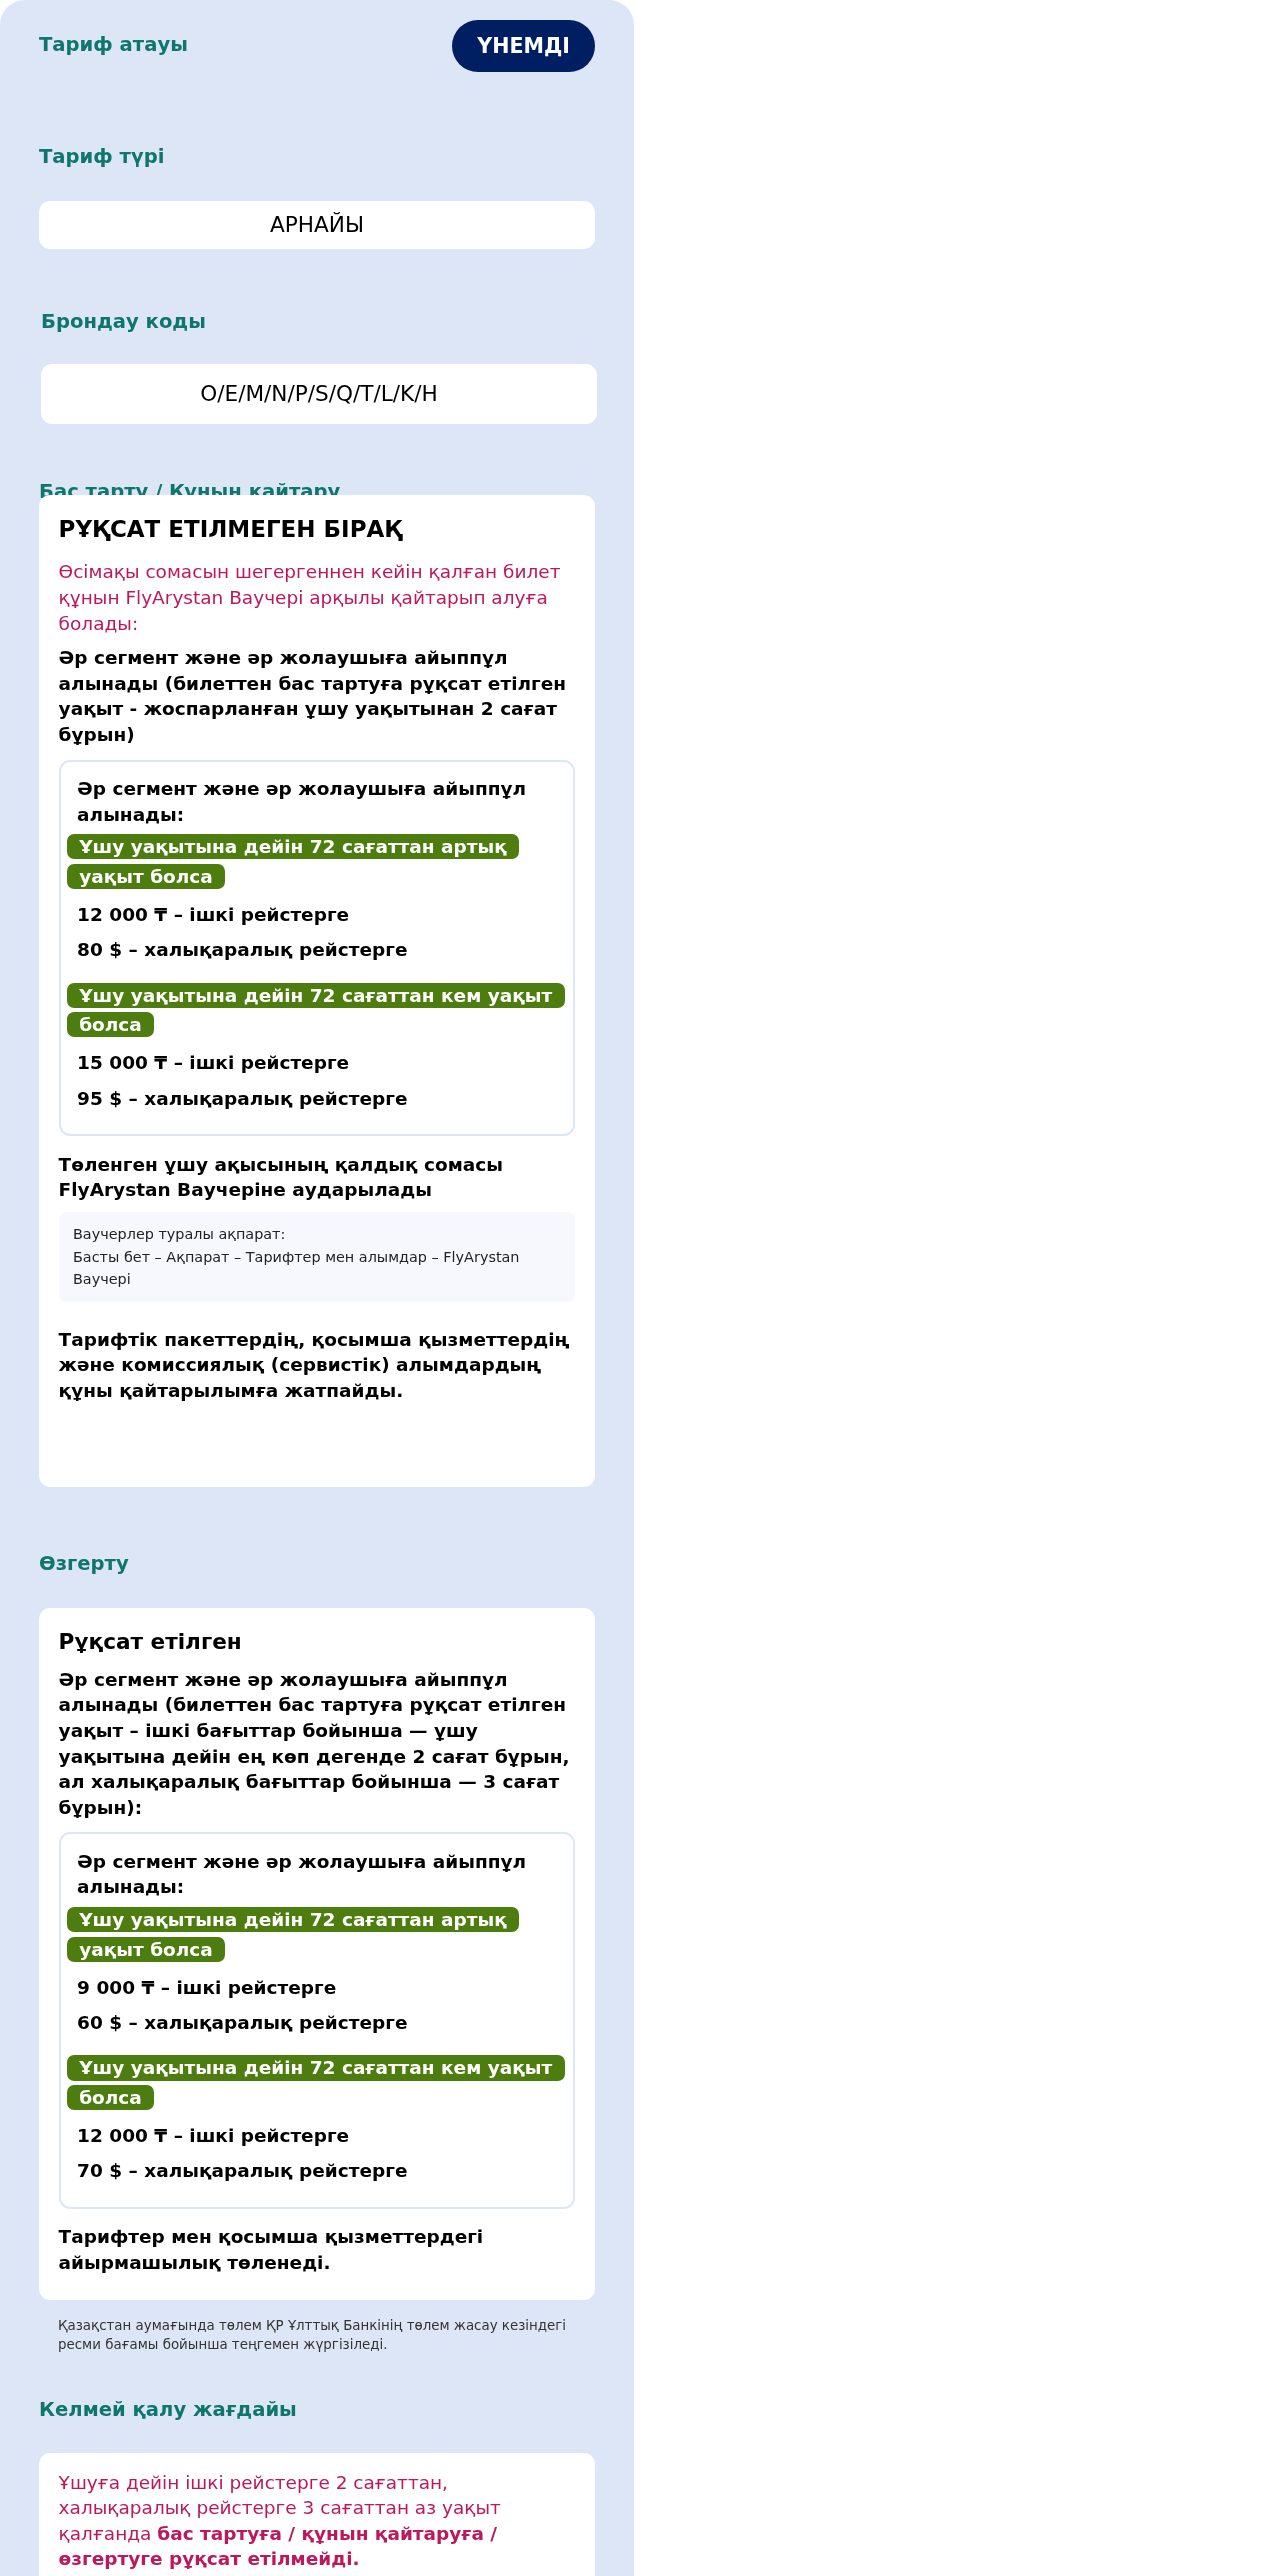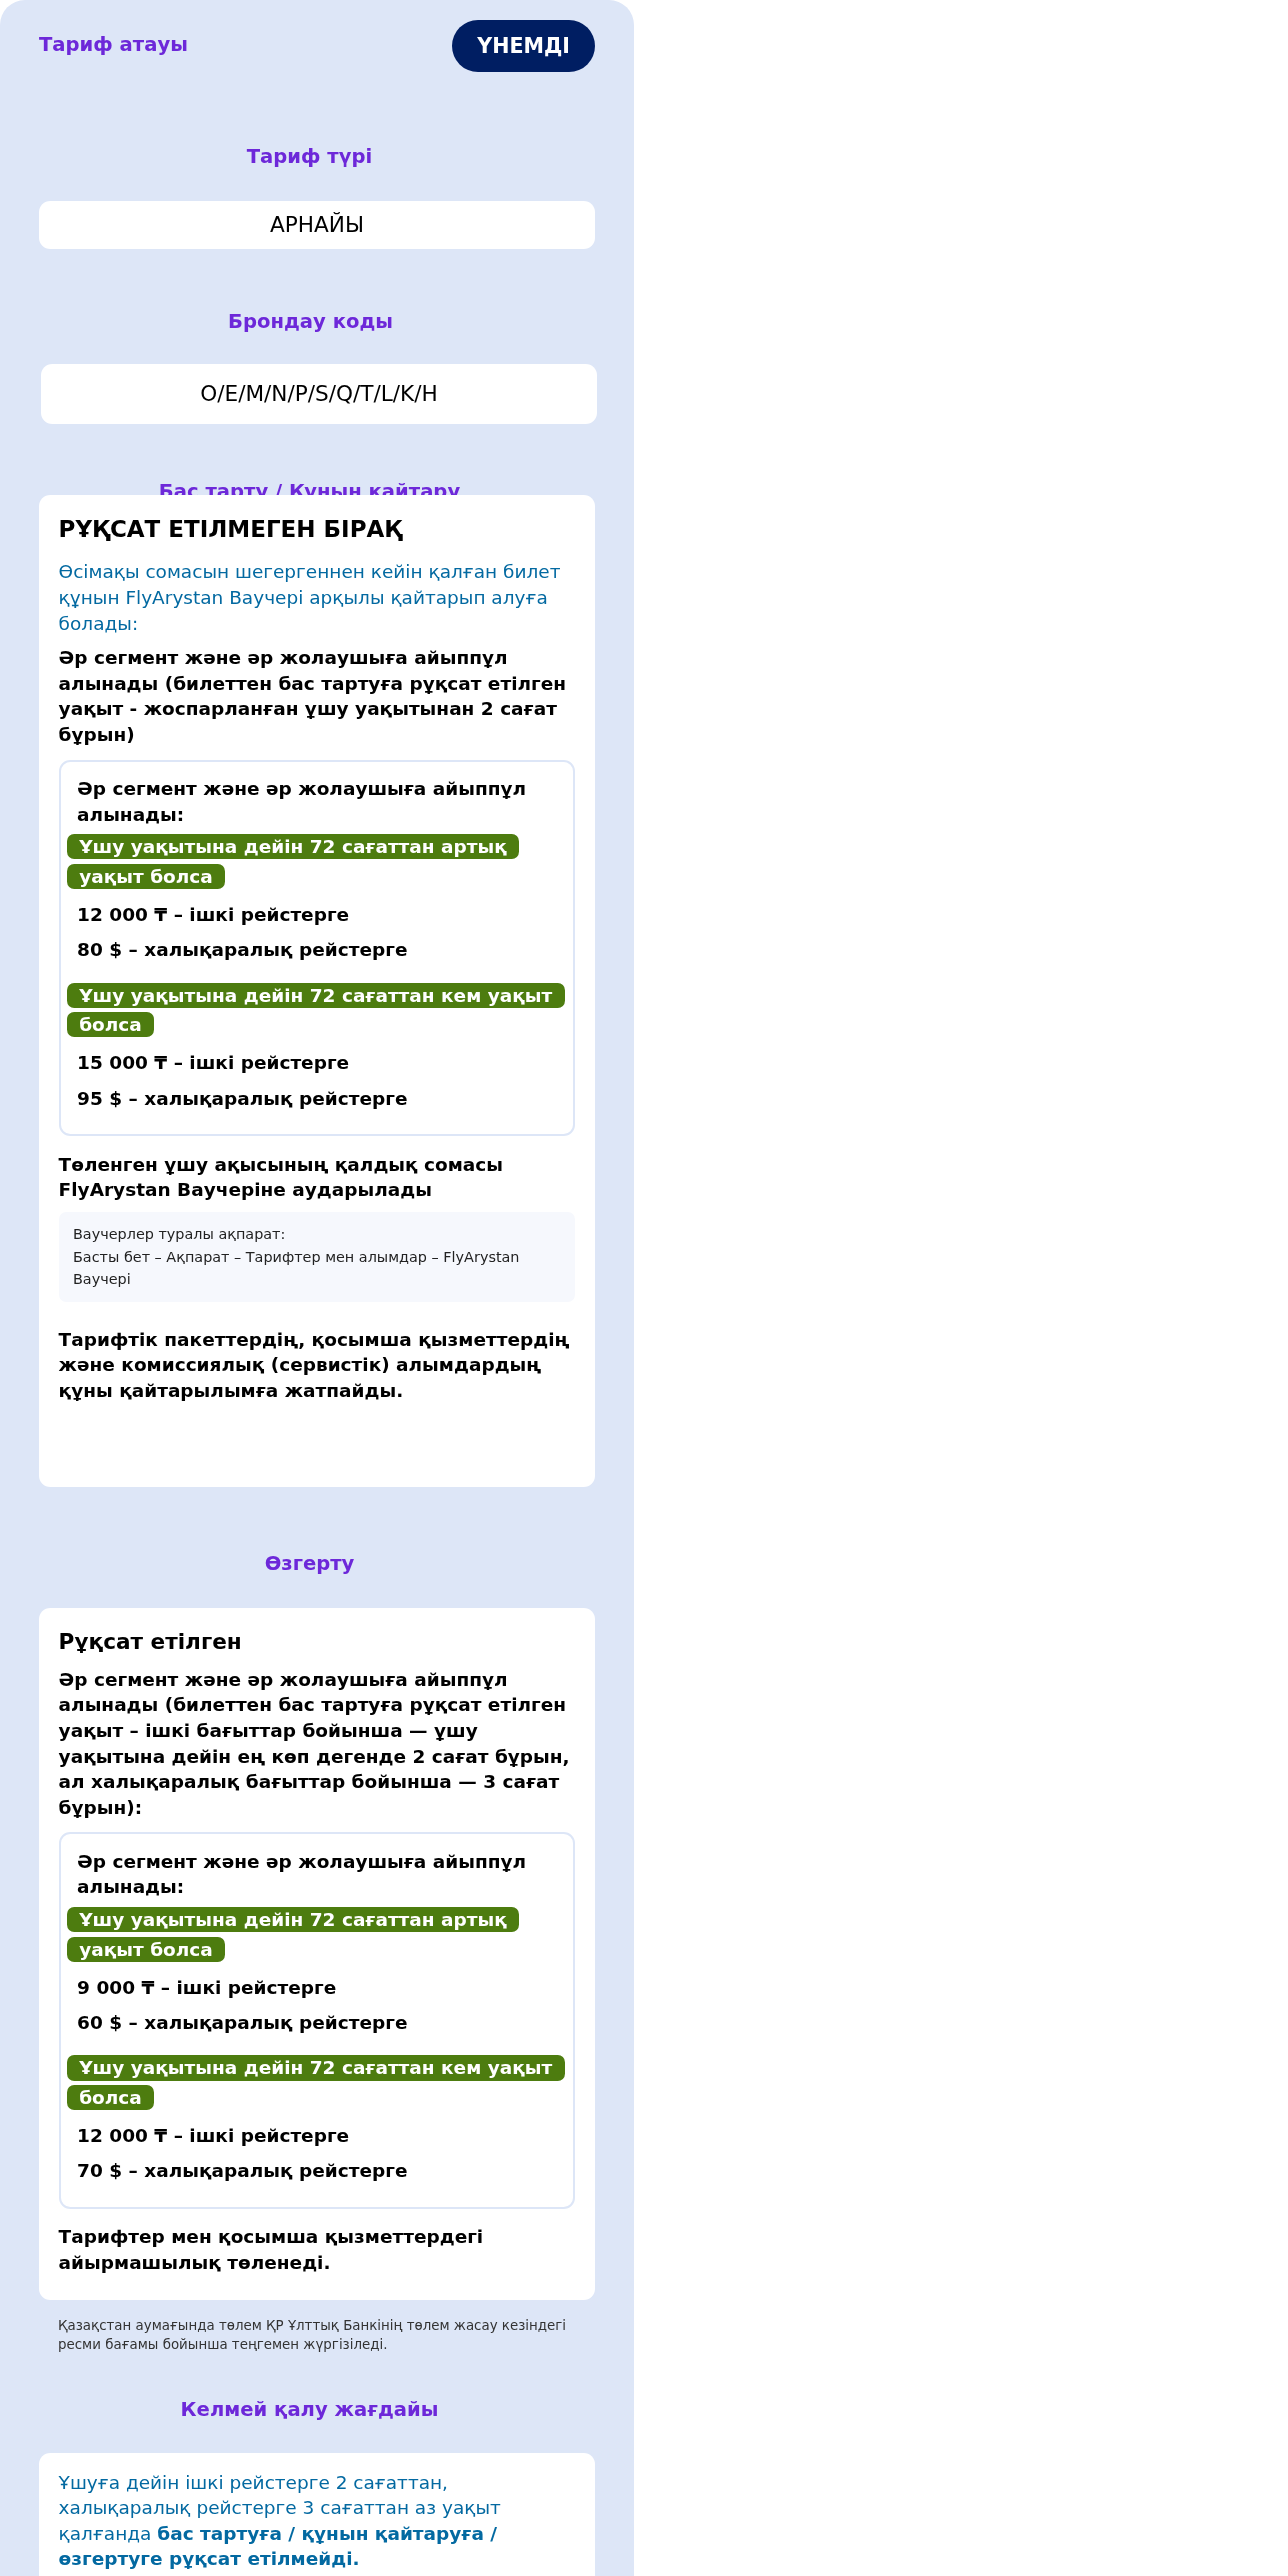--- a/index.html
+++ b/index.html
@@ -20,22 +20,21 @@
       padding: 0 39px;
     }
     .panel.left { left: 0; background: #dde6f7; }
 
     .abs { position: absolute; left: 39px; right: 54px; }
 
     .label {
       font-weight: bold;
       font-size: 19.6px;
       line-height: 1.25;
-      color: #6d28d9;
-      text-align: center;
+      color: #0f766e;
     }
     .header-row { position: absolute; left: 39px; right: 39px; top: 19.6px; height: 52px; display: flex; align-items: center; justify-content: space-between; }
     .badge {
       height: 52px;
       padding: 0 25px;
       border-radius: 26px;
       color: #fff;
       font-weight: bold;
       font-size: 20.6px;
       display: flex; align-items: center; justify-content: center;
@@ -53,21 +52,21 @@
       display: flex; align-items: center;
       padding: 0 19.6px;
       font-size: 19.6px;
       line-height: 1.35;
     }
     .value-card.center { justify-content: center; font-size: 21.6px; }
 
     .rich-card { padding: 19.6px 19.6px 26px 19.6px; }
     .rich-title { font-weight: bold; font-size: 23px; line-height: 1.3; margin-bottom: 15px; }
     .p { font-size: 18.5px; line-height: 1.38; margin-bottom: 9.3px; }
-    .p.normal { font-weight: normal; color: #0369a1; }
+    .p.normal { font-weight: normal; color: #be185d; }
     .p.bold { font-weight: bold; }
 
     .fee-box {
       border: 2.6px solid #dde6f7;
       border-radius: 11.3px;
       padding: 14.4px 15.5px 12.4px 16.5px;
       margin: 12.4px 0 15.5px 0;
     }
     .fee-box .fee-head { font-weight: bold; font-size: 18.5px; line-height: 1.38; margin-bottom: 5.2px; }
     .pill {

